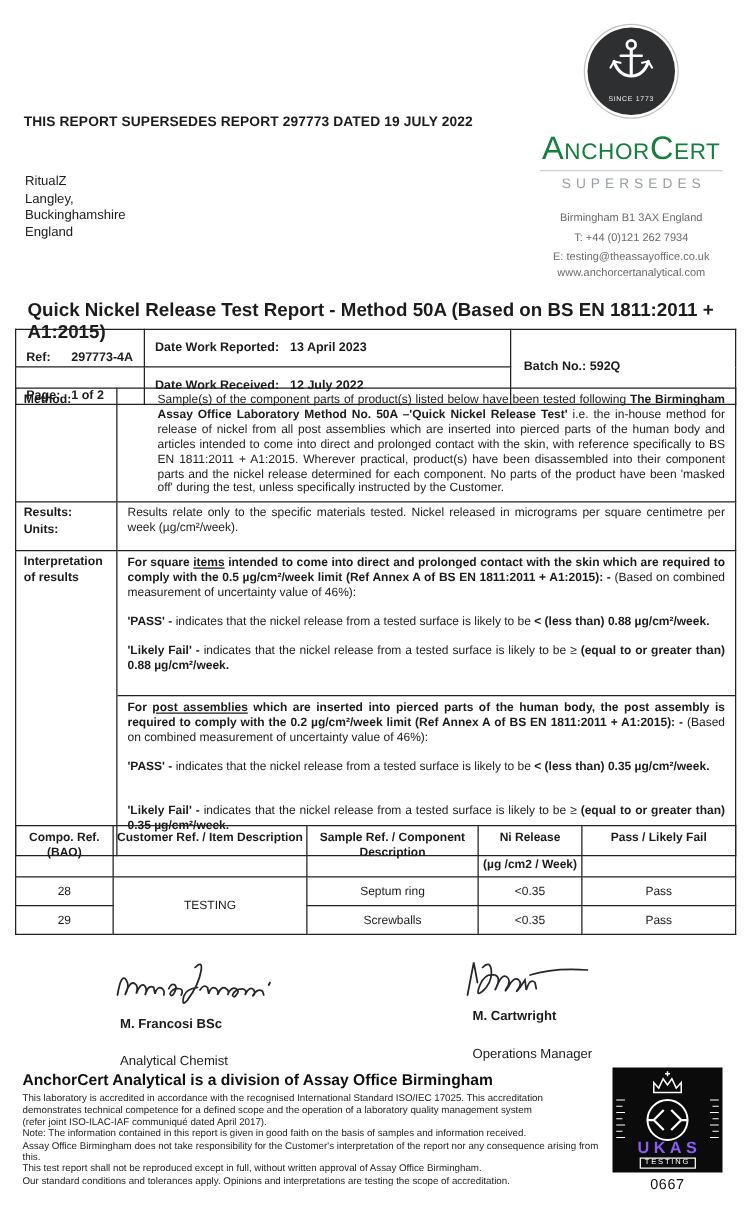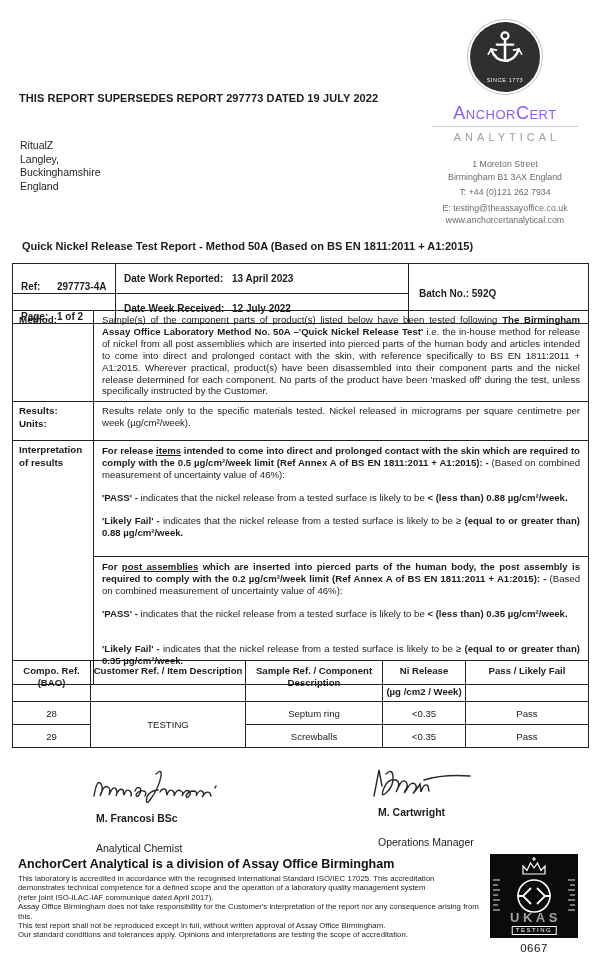--- a/index.html
+++ b/index.html
@@ -17,45 +17,45 @@
   .address { position:absolute; left:20px; top:139px; font-size:10.5px; line-height:13.5px; }
 
   .brand { position:absolute; left:410px; top:18px; width:190px; text-align:center; }
   .logo-circle {
     width:70px; height:70px; margin:4px auto 0; border-radius:50%;
     background:#2d2f31; position:relative;
     box-shadow: 0 0 0 2px #fff, 0 0 0 3px #c2c2c2;
   }
   .logo-circle svg { position:absolute; left:15px; top:4px; }
   .since { position:absolute; bottom:9px; width:100%; text-align:center; color:#f2f2f2; font-size:5.5px; letter-spacing:.6px; }
-  .brand-name { margin-top:11px; font-size:18px; font-variant:small-caps; letter-spacing:.5px; color:#8b5cf6; }
+  .brand-name { margin-top:11px; font-size:26px; font-variant:small-caps; letter-spacing:.5px; color:#15803d; }
   .brand-rule { border-top:1px solid #cfcfcf; margin:2px 22px 4px; }
   .brand-sub { font-size:11px; letter-spacing:4px; color:#9aa0a4; padding-left:4px; }
   .contact { margin-top:15px; font-size:8.8px; color:#6b6b6b; line-height:12.5px; }
   .contact .gap { margin-top:3px; }
 
   
-  .report-title { position:absolute; left:22px; top:240px; font-size:11px; font-weight:bold; }
+  .report-title { position:absolute; left:22px; top:240px; font-size:15px; font-weight:bold; }
 
   
   table { border-collapse:collapse; table-layout:fixed; position:absolute; left:12px; width:576px; }
   td, th { border:1.5px solid #222; }
 
   .ref-table { top:263px; font-size:10px; font-weight:bold; }
   .ref-table td { height:19px; padding:1px 0 1px 8px; vertical-align:middle; }
   .ref-table .lab1 { display:inline-block; width:36px;margin-top:16px; }
   .ref-table .lab2 { display:inline-block; width:108px; }
   .ref-table .batch { padding-left:10px; }
 
   .main-table { top:310px; font-size:9.6px; }
   .main-table td { vertical-align:top; }
   .main-table td.lbl { font-size:9.8px; font-weight:bold; padding:3px 4px 3px 6px; line-height:12.5px; }
   .main-table td.cnt { padding:0; }
   .para { padding:3px 8px 4px; text-align:justify; line-height:11.9px; }
-  .method-cell { min-height:86px; }
+  .method-cell { min-height:86px;margin-left:24px; }
   .results-cell { min-height:38px; }
   .interp-a { min-height:102px; border-bottom:1.5px solid #222; padding:4px 8px 6px; }
   .interp-b { min-height:118px; padding:4px 8px 6px; }
   .interp-a p, .interp-b p { text-align:justify; line-height:11.9px; margin-bottom:11px; }
   .interp-b p.fail2 { margin-top:24px; }
 
   .results-table { top:660px; font-size:9.6px; text-align:center; }
   .results-table th { font-size:9.6px; padding:4px 2px 3px; vertical-align:top; line-height:12px; }
   .results-table .unit { margin-top:9px; font-weight:bold; }
   .results-table td { height:23px; vertical-align:middle; }
@@ -69,21 +69,21 @@
   .sig-left .name, .sig-left .role { margin-left:8px; }
   .sig-right .name { margin-left:10px; margin-top:0; }
   .sig-right .role { margin-left:10px; }
 
   
   .division { position:absolute; left:18px; top:857px; font-size:12.5px; font-weight:600; color:#111; }
   .small-print { position:absolute; left:18px; top:874px; width:462px; font-size:7.8px; line-height:9.4px; color:#1e1e1e; }
 
   .ukas { position:absolute; left:490px; top:854px; width:88px; text-align:center; }
   .ukas-box { width:88px; height:84px; background:#0b0b0b; position:relative; }
-  .ukas-name { position:absolute; bottom:13px; width:100%; color:#a3a3a3; font-weight:bold; font-size:13px; letter-spacing:3.5px; padding-left:3px; }
+  .ukas-name { position:absolute; bottom:13px; width:100%; color:#8b5cf6; font-weight:bold; font-size:13px; letter-spacing:3.5px; padding-left:3px; }
   .ukas-cat { position:absolute; bottom:3px; left:50%; transform:translateX(-50%); color:#fff; font-size:6px; letter-spacing:1.5px; border:1px solid #fff; padding:0 3px; line-height:7px; }
   .ukas-num { margin-top:4px; font-size:11.5px; letter-spacing:.5px; color:#111; }
 </style>
 </head>
 <body>
 
 <div class="supersedes">THIS REPORT SUPERSEDES REPORT 297773 DATED 19 JULY 2022</div>
 
 <div class="address">
   <div>RitualZ</div>
@@ -101,23 +101,22 @@
         <line x1="14" y1="19.5" x2="34" y2="19.5" stroke-width="2.6"></line>
         <path d="M7.5,25 Q12,38.5 24,39 Q36,38.5 40.5,25" stroke-width="3"></path>
         <path d="M7.5,25 l-3.5,6 M7.5,25 l6.2,1.2" stroke-width="2"></path>
         <path d="M40.5,25 l3.5,6 M40.5,25 l-6.2,1.2" stroke-width="2"></path>
       </g>
     </svg>
     <div class="since">SINCE 1773</div>
   </div>
   <div class="brand-name">AnchorCert</div>
   <div class="brand-rule"></div>
-  <div class="brand-sub">ANALYTICAL</div>
+  <div class="brand-sub">SUPERSEDES</div>
   <div class="contact">
-    <div>1 Moreton Street</div>
     <div>Birmingham B1 3AX England</div>
     <div class="gap">T: +44 (0)121 262 7934</div>
     <div class="gap">E: testing@theassayoffice.co.uk</div>
     <div>www.anchorcertanalytical.com</div>
   </div>
 </div>
 
 <div class="report-title">Quick Nickel Release Test Report - Method 50A (Based on BS EN 1811:2011 + A1:2015)</div>
 
 <table class="ref-table">
@@ -134,21 +133,21 @@
     <td>
       <span class="lab2">Date Work Reported:</span><span>13 April 2023</span>
     </td>
     <td rowspan="2" class="batch">Batch No.: 592Q</td>
   </tr>
   <tr>
     <td>
       <span class="lab1">Page:</span><span>1 of 2</span>
     </td>
     <td>
-      <span class="lab2">Date Week Received:</span><span>12 July 2022</span>
+      <span class="lab2">Date Work Received:</span><span>12 July 2022</span>
     </td>
   </tr>
 </tbody>
   </table>
 
 <table class="main-table">
   <colgroup>
       <col style="width:81px">
       <col style="width:495px">
     </colgroup>
@@ -168,21 +167,21 @@
       <div class="para results-cell">Results relate only to the specific materials tested. Nickel released in micrograms per square centimetre per week (µg/cm²/week).</div>
     </td>
   </tr>
   <tr>
     <td class="lbl">
       <div>Interpretation</div>
       <div>of results</div>
     </td>
     <td class="cnt">
       <div class="interp-a">
-        <p><span class="b">For release </span><span class="b u">items</span><span class="b"> intended to come into direct and prolonged contact with the skin which are required to comply with the 0.5 µg/cm²/week limit (Ref Annex A of BS EN 1811:2011 + A1:2015): - </span><span>(Based on combined measurement of uncertainty value of 46%):</span></p>
+        <p><span class="b">For square </span><span class="b u">items</span><span class="b"> intended to come into direct and prolonged contact with the skin which are required to comply with the 0.5 µg/cm²/week limit (Ref Annex A of BS EN 1811:2011 + A1:2015): - </span><span>(Based on combined measurement of uncertainty value of 46%):</span></p>
         <p><span class="b">'PASS' - </span><span>indicates that the nickel release from a tested surface is likely to be </span><span class="b">&lt; (less than) 0.88 µg/cm²/week.</span></p>
         <p><span class="b">'Likely Fail' - </span><span>indicates that the nickel release from a tested surface is likely to be ≥ </span><span class="b">(equal to or greater than) 0.88 µg/cm²/week.</span></p>
       </div>
       <div class="interp-b">
         <p><span class="b">For </span><span class="b u">post assemblies</span><span class="b"> which are inserted into pierced parts of the human body, the post assembly is required to comply with the 0.2 µg/cm²/week limit (Ref Annex A of BS EN 1811:2011 + A1:2015): - </span><span>(Based on combined measurement of uncertainty value of 46%):</span></p>
         <p><span class="b">'PASS' - </span><span>indicates that the nickel release from a tested surface is likely to be </span><span class="b">&lt; (less than) 0.35 µg/cm²/week.</span></p>
         <p class="fail2"><span class="b">'Likely Fail' - </span><span>indicates that the nickel release from a tested surface is likely to be ≥ </span><span class="b">(equal to or greater than) 0.35 µg/cm²/week.</span></p>
       </div>
     </td>
   </tr>
@@ -255,20 +254,21 @@
   <div class="name">M. Cartwright</div>
   <div class="role">Operations Manager</div>
 </div>
 
 <div class="division">AnchorCert Analytical is a division of Assay Office Birmingham</div>
 
 <div class="small-print">
   <div>This laboratory is accredited in accordance with the recognised International Standard ISO/IEC 17025. This accreditation</div>
   <div>demonstrates technical competence for a defined scope and the operation of a laboratory quality management system</div>
   <div>(refer joint ISO-ILAC-IAF communiqué dated April 2017).</div>
+  <div>Note: The information contained in this report is given in good faith on the basis of samples and information received.</div>
   <div>Assay Office Birmingham does not take responsibility for the Customer's interpretation of the report nor any consequence arising from this.</div>
   <div>This test report shall not be reproduced except in full, without written approval of Assay Office Birmingham.</div>
   <div>Our standard conditions and tolerances apply. Opinions and interpretations are testing the scope of accreditation.</div>
 </div>
 
 <div class="ukas">
   <div class="ukas-box">
     <svg width="88" height="84" viewBox="0 0 88 84">
       <g stroke="#ffffff" fill="none" stroke-width="1.2">
         <path d="M44,3 v4 M42,5 h4"></path>

